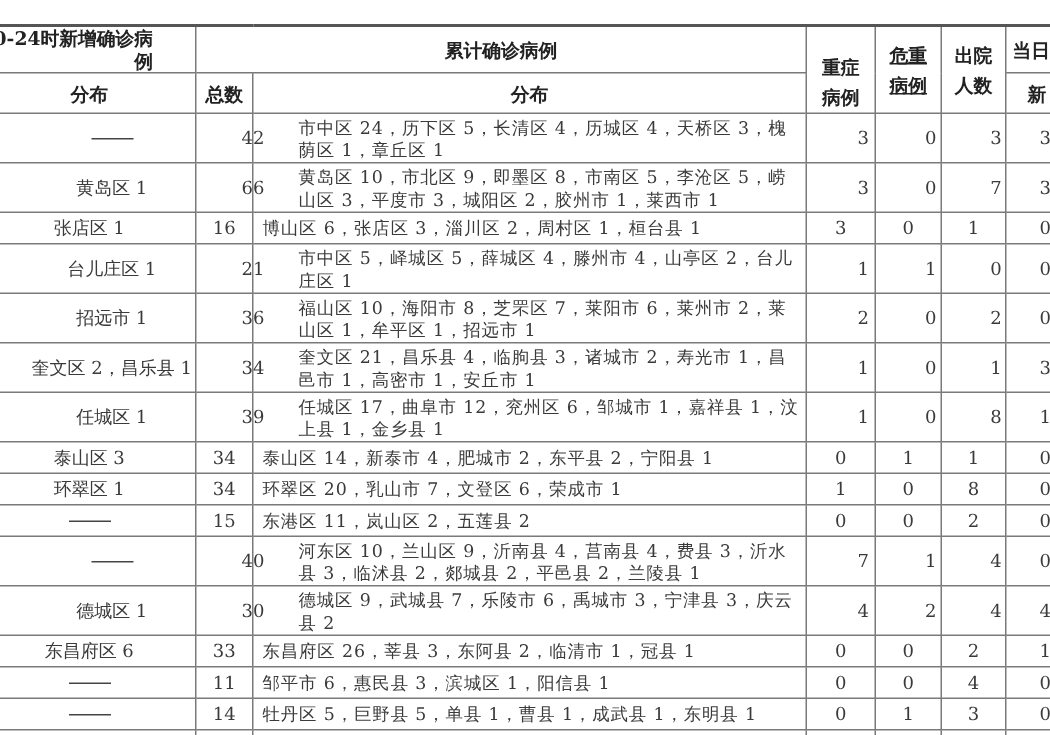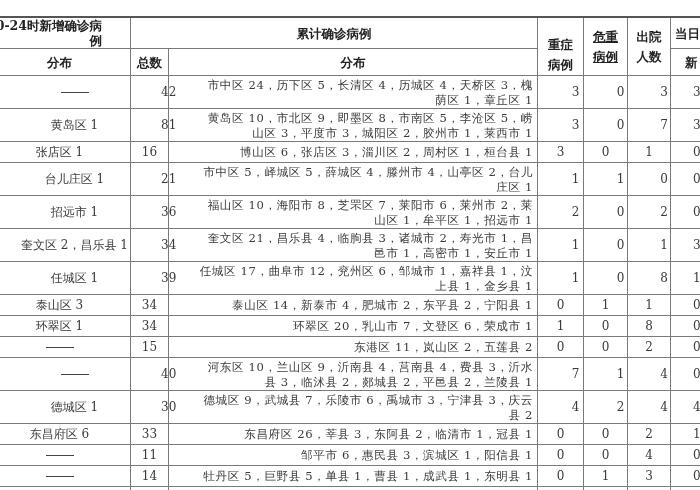--- a/index.html
+++ b/index.html
@@ -5,21 +5,21 @@
   html, body { margin:0; padding:0; background:#ffffff; }
   body { width:700px; height:490px; overflow:hidden; position:relative;
          font-family: "DejaVu Serif", "Liberation Serif", serif; color:#333; }
   .wrap { position:absolute; left:-12px; top:16px; width:760px; }
   table { border-collapse:collapse; table-layout:fixed; width:760px; }
   td, th { border:1px solid #7a7a7a; padding:0; font-size:12px; line-height:15px;
            text-align:center; vertical-align:middle; font-weight:normal; color:#3a3a3a; }
   th { font-weight:bold; color:#222; font-size:12.5px; }
   tr.hdr1 th { height:24px; }
   tr.hdr2 th { height:26px; }
-  td.dist { text-align:right; padding:1px 4px 0 6px; letter-spacing:0.6px; font-size:11.6px; }
+  td.dist { text-align:left; padding:1px 4px 0 6px; letter-spacing:0.6px; font-size:11.6px; }
   tr.r1 td { height:19px; }
   tr.r2 td { height:31px;padding-left:30px; }
   table { border-top:2px solid #555; border-bottom:3px solid #555; }
   .dash { display:inline-block; width:28px; border-top:1px solid #444; vertical-align:middle; }
 </style>
 </head>
 <body>
 
 <div class="wrap">
 <table>
@@ -53,21 +53,21 @@
           <td style="text-align: center;"><span class="dash"></span></td>
           <td>42</td>
           <td class="dist">市中区 24，历下区 5，长清区 4，历城区 4，天桥区 3，槐荫区 1，章丘区 1</td>
           <td>3</td>
           <td>0</td>
           <td>3</td>
           <td style="text-align: left; padding-left: 22px;">3</td>
         </tr>
         <tr class="r2">
           <td>黄岛区 1</td>
-          <td>81</td>
+          <td>66</td>
           <td class="dist">黄岛区 10，市北区 9，即墨区 8，市南区 5，李沧区 5，崂山区 3，平度市 3，城阳区 2，胶州市 1，莱西市 1</td>
           <td>3</td>
           <td>0</td>
           <td>7</td>
           <td style="text-align: left; padding-left: 22px;">3</td>
         </tr>
         <tr class="r1">
           <td>张店区 1</td>
           <td>16</td>
           <td class="dist">博山区 6，张店区 3，淄川区 2，周村区 1，桓台县 1</td>

